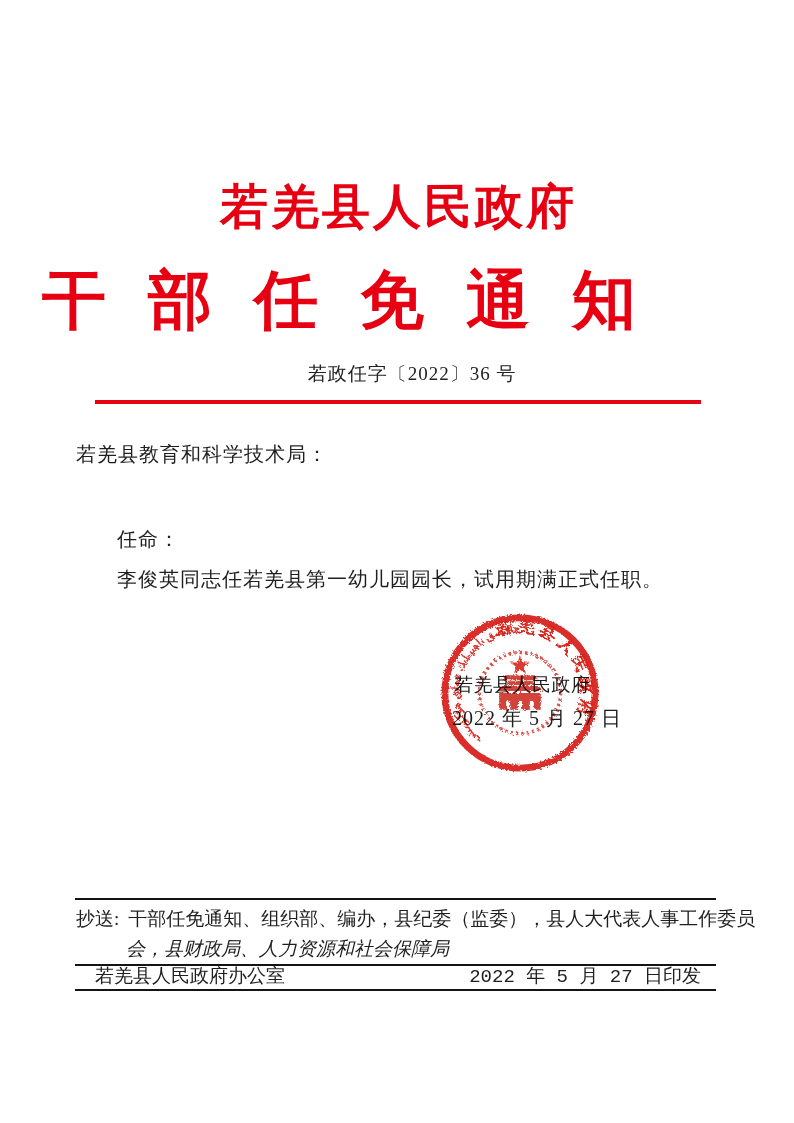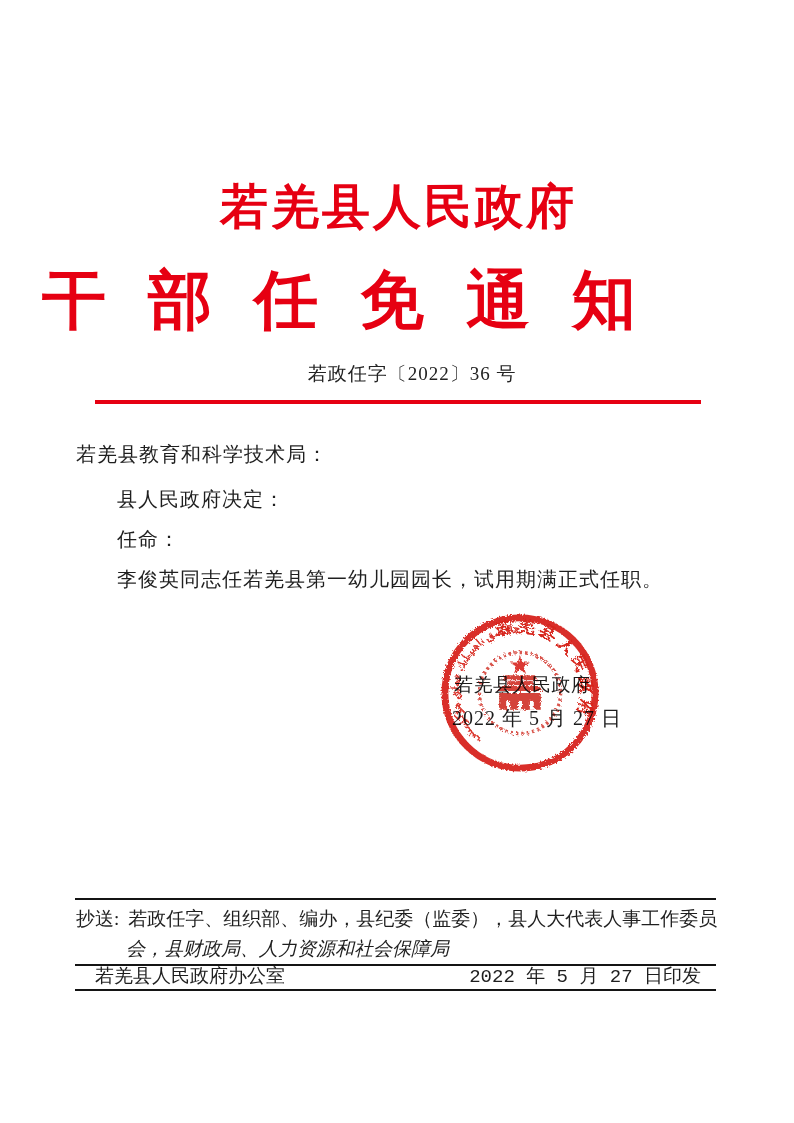--- a/index.html
+++ b/index.html
@@ -97,21 +97,20 @@
 <body>
 
 <div class="page">
 
   <div class="abs issuer-name">若羌县人民政府</div>
   <div class="abs notice-title">干部任免通知</div>
   <div class="abs doc-number">若政任字〔2022〕36 号</div>
   <div class="abs red-divider"></div>
 
   <div class="abs body-line recipient-line">若羌县教育和科学技术局：</div>
-  <div class="abs body-line body-p1">县人民政府决定：</div>
   <div class="abs body-line body-p2">任命：</div>
   <div class="abs body-line body-p3">李俊英同志任若羌县第一幼儿园园长，试用期满正式任职。</div>
 
   <div class="abs sig-authority">若羌县人民政府</div>
   <div class="abs sig-date">2022 年 5 月 27 日</div>
 
   <svg class="abs seal-svg" viewBox="0 0 170 170" xmlns="http://www.w3.org/2000/svg">
     <defs>
       <filter id="grain" x="-10%" y="-10%" width="120%" height="120%">
         <feTurbulence type="fractalNoise" baseFrequency="0.55" numOctaves="2" result="n" seed="7"></feTurbulence>
@@ -143,21 +142,21 @@
 
       <text font-size="17" fill="#d7251c" font-weight="700" letter-spacing="4">
         <textPath href="#arcPath" startOffset="133">若羌县人民政府</textPath>
       </text>
     </g>
   </svg>
 
   <div class="abs footer-rule rule-a"></div>
   <div class="abs cc-row1">
     <span>抄送:</span>
-    <span>若政任字、组织部、编办，县纪委（监委），县人大代表人事工作委员</span>
+    <span>干部任免通知、组织部、编办，县纪委（监委），县人大代表人事工作委员</span>
   </div>
   <div class="abs cc-row2">会，县财政局、人力资源和社会保障局</div>
   <div class="abs footer-rule rule-b"></div>
   <div class="abs print-row">
     <span>若羌县人民政府办公室</span>
     <span>2022 年 5 月 27 日印发</span>
   </div>
   <div class="abs footer-rule rule-c"></div>
 
 </div>

